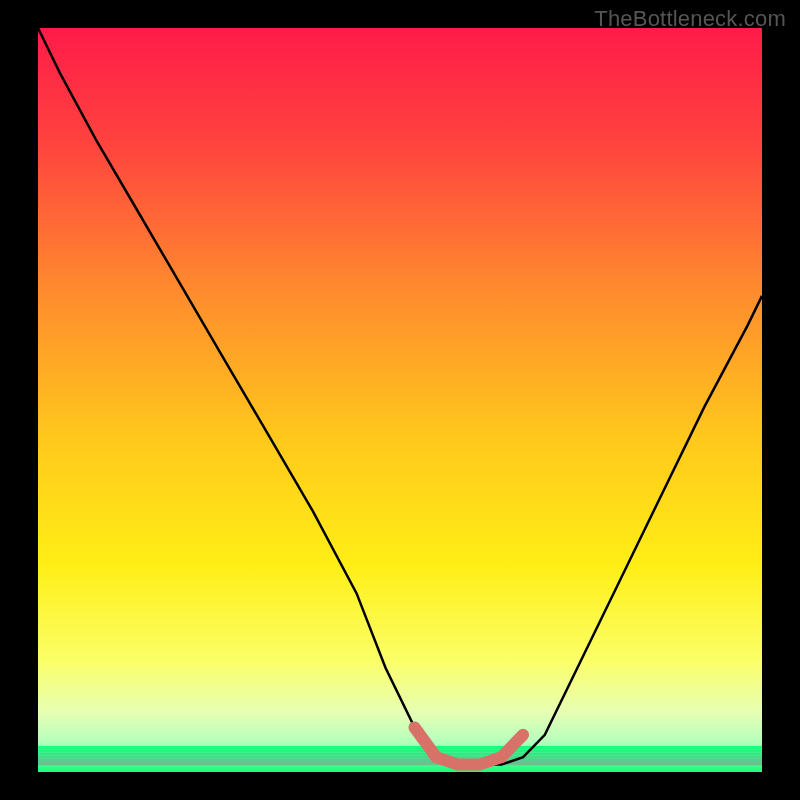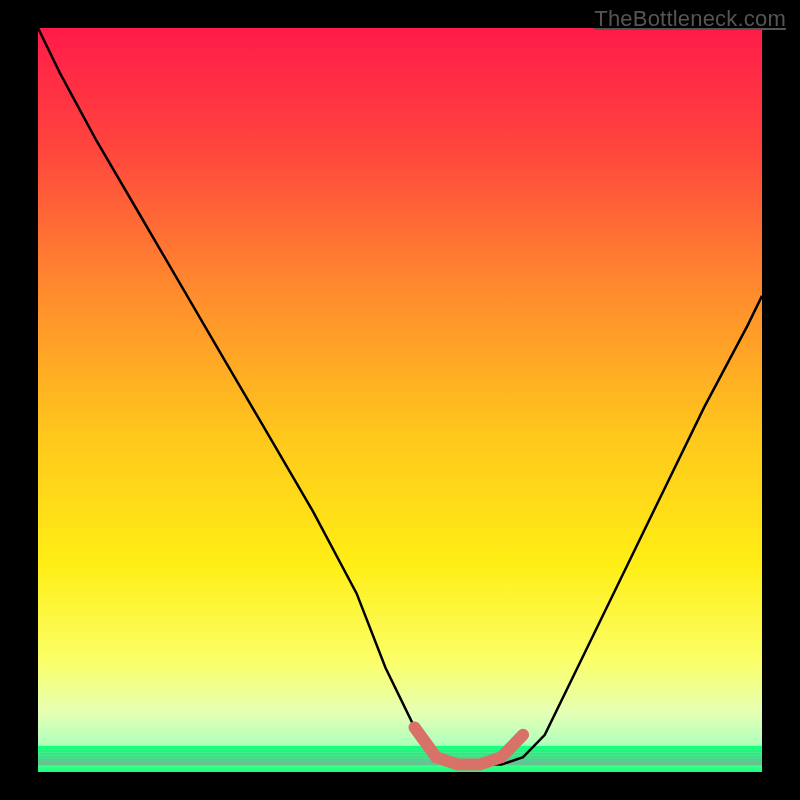--- a/index.html
+++ b/index.html
@@ -13,21 +13,20 @@
   }
   .watermark {
     position: absolute;
     top: 6px;
     right: 14px;
     color: #555;
     font-size: 22px;
     font-weight: 400;
     letter-spacing: 0.2px;
     z-index: 10;
-    text-decoration: underline;
   }
   .plot-area {
     position: absolute;
     left: 38px;
     top: 28px;
     width: 724px;
     height: 744px;
   }
   .plot-area svg {
     display: block;

